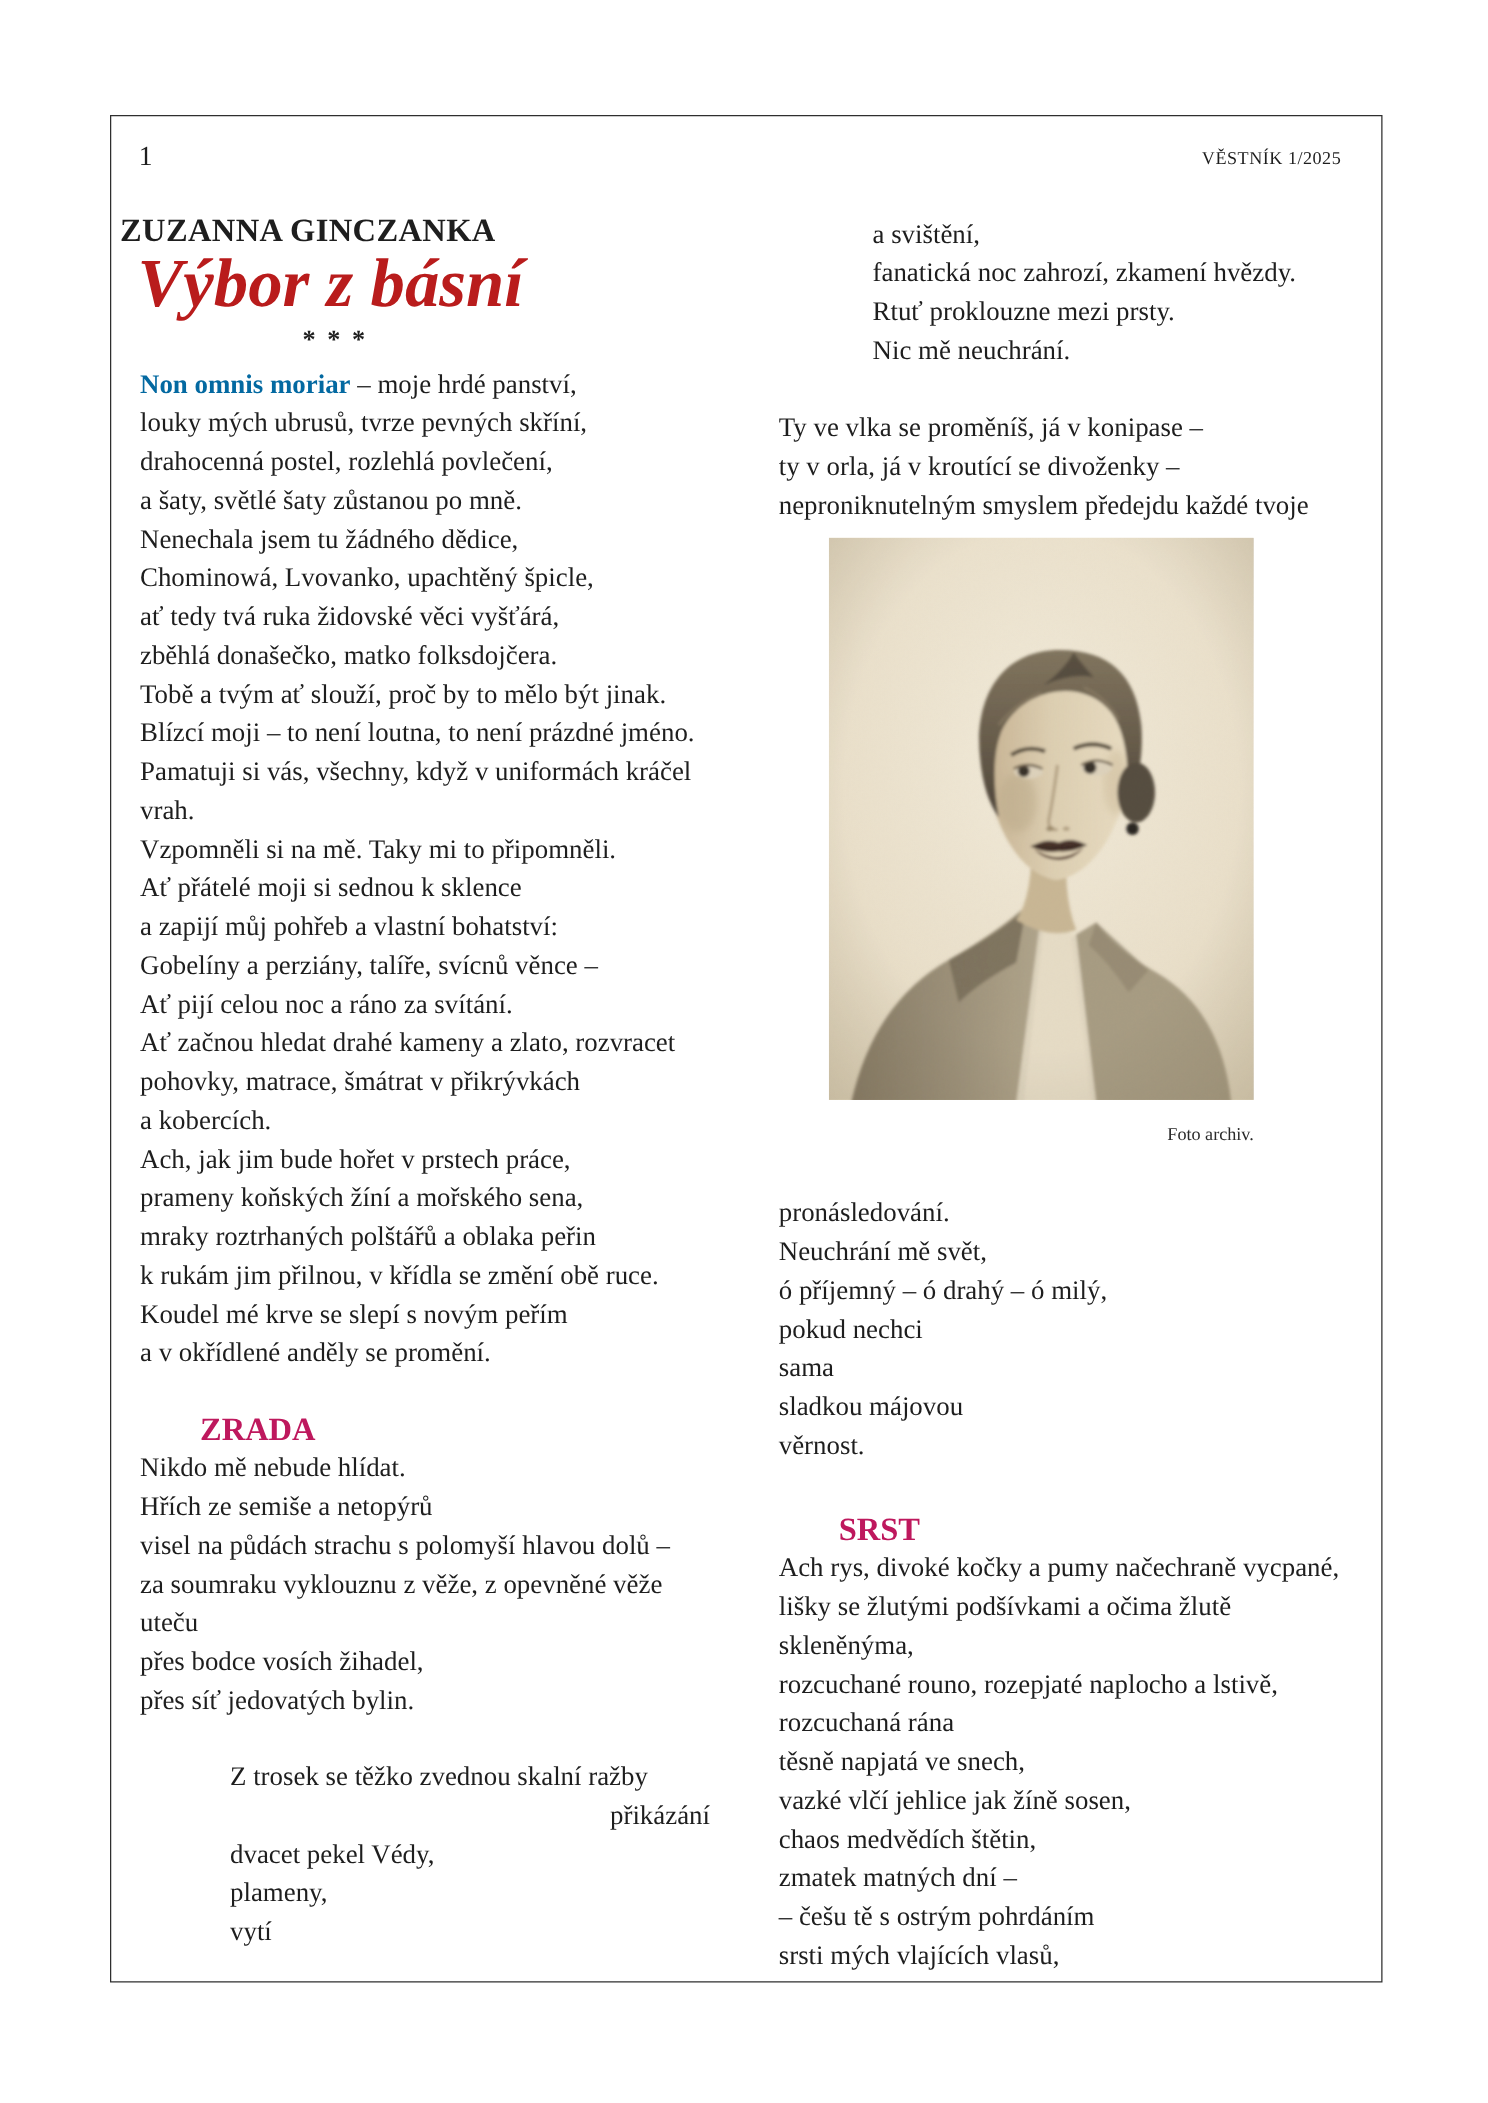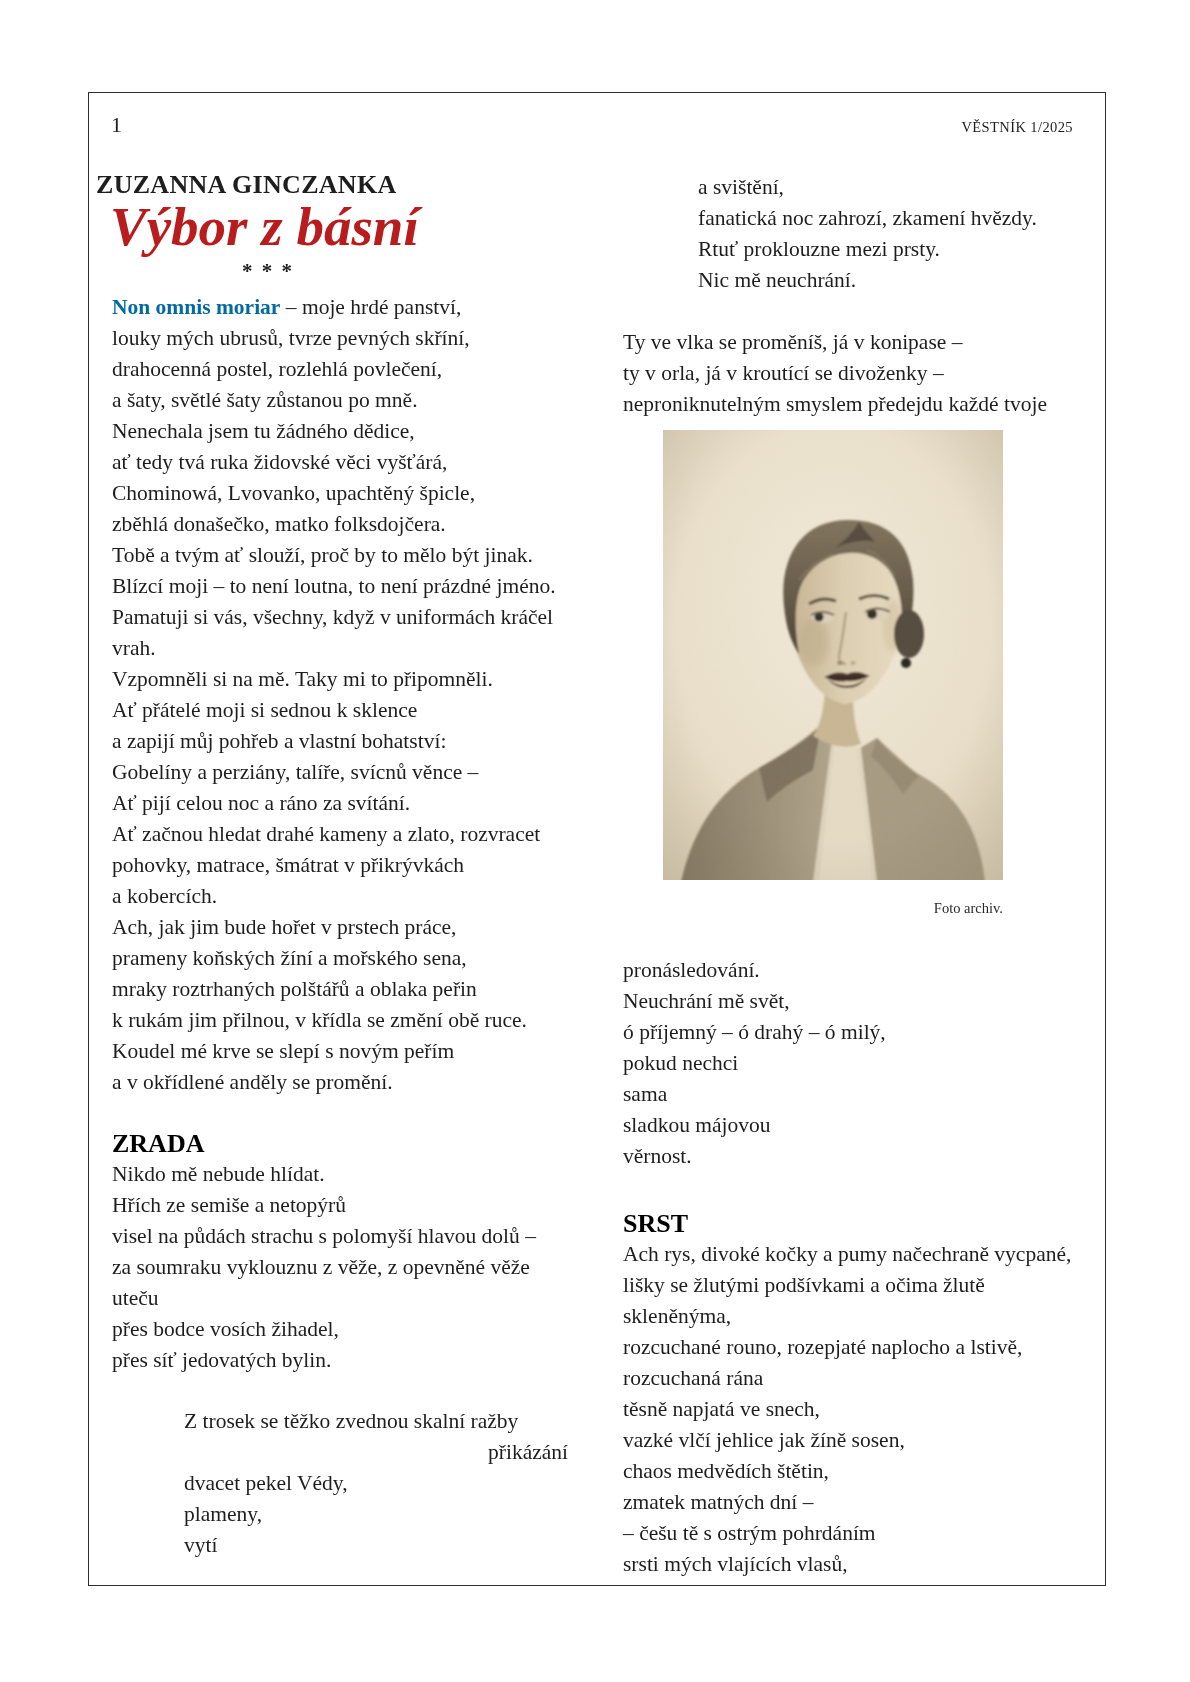--- a/index.html
+++ b/index.html
@@ -17,21 +17,21 @@
   .stars{position:absolute;left:112px;top:259px;width:312px;text-align:center;
     font-size:21px;font-weight:bold;letter-spacing:2px;}
   .col{position:absolute;font-size:21.5px;line-height:31px;}
   .col-left{left:112px;top:292px;width:460px;}
   .col-right{left:623px;top:172px;width:462px;}
   .line{height:31px;white-space:nowrap;}
   .gap{height:31px;}
   .gap-sm{height:30px;}
   .red{color:#0369a1;}
   .bold{font-weight:bold;}
-  .heading{height:31px;font-weight:bold;color:#000000;font-size:26px;white-space:nowrap;}
+  .heading{height:31px;font-weight:bold;color:#be185d;font-size:26px;white-space:nowrap;margin-left:48px;}
   .indent-l .line{padding-left:72px;}
   .indent-r .line{padding-left:75px;}
   .align-right{text-align:right;padding-right:4px;}
   figure{margin:10px 0 0 40px;width:340px;}
   figcaption{margin-top:19px;text-align:right;font-size:14.5px;line-height:18px;color:#2a2a2a;}
   .after-photo{margin-top:38px;}
   .srst-head{margin-top:36px;}
   svg{display:block;}
 </style>
 </head>
@@ -47,22 +47,22 @@
   <div class="title">Výbor z básní</div>
   <div class="stars">* * *</div>
 
   <div class="col col-left">
     <div class="line"><span class="red bold">Non omnis moriar</span><span> – moje hrdé panství,</span></div>
     <div>
         <div class="line">louky mých ubrusů, tvrze pevných skříní,</div>
         <div class="line">drahocenná postel, rozlehlá povlečení,</div>
         <div class="line">a šaty, světlé šaty zůstanou po mně.</div>
         <div class="line">Nenechala jsem tu žádného dědice,</div>
+        <div class="line">Chominowá, Lvovanko, upachtěný špicle,</div>
         <div class="line">ať tedy tvá ruka židovské věci vyšťárá,</div>
-        <div class="line">Chominowá, Lvovanko, upachtěný špicle,</div>
         <div class="line">zběhlá donašečko, matko folksdojčera.</div>
         <div class="line">Tobě a tvým ať slouží, proč by to mělo být jinak.</div>
         <div class="line">Blízcí moji – to není loutna, to není prázdné jméno.</div>
         <div class="line">Pamatuji si vás, všechny, když v uniformách kráčel</div>
         <div class="line">vrah.</div>
         <div class="line">Vzpomněli si na mě. Taky mi to připomněli.</div>
         <div class="line">Ať přátelé moji si sednou k sklence</div>
         <div class="line">a zapijí můj pohřeb a vlastní bohatství:</div>
         <div class="line">Gobelíny a perziány, talíře, svícnů věnce –</div>
         <div class="line">Ať pijí celou noc a ráno za svítání.</div>

